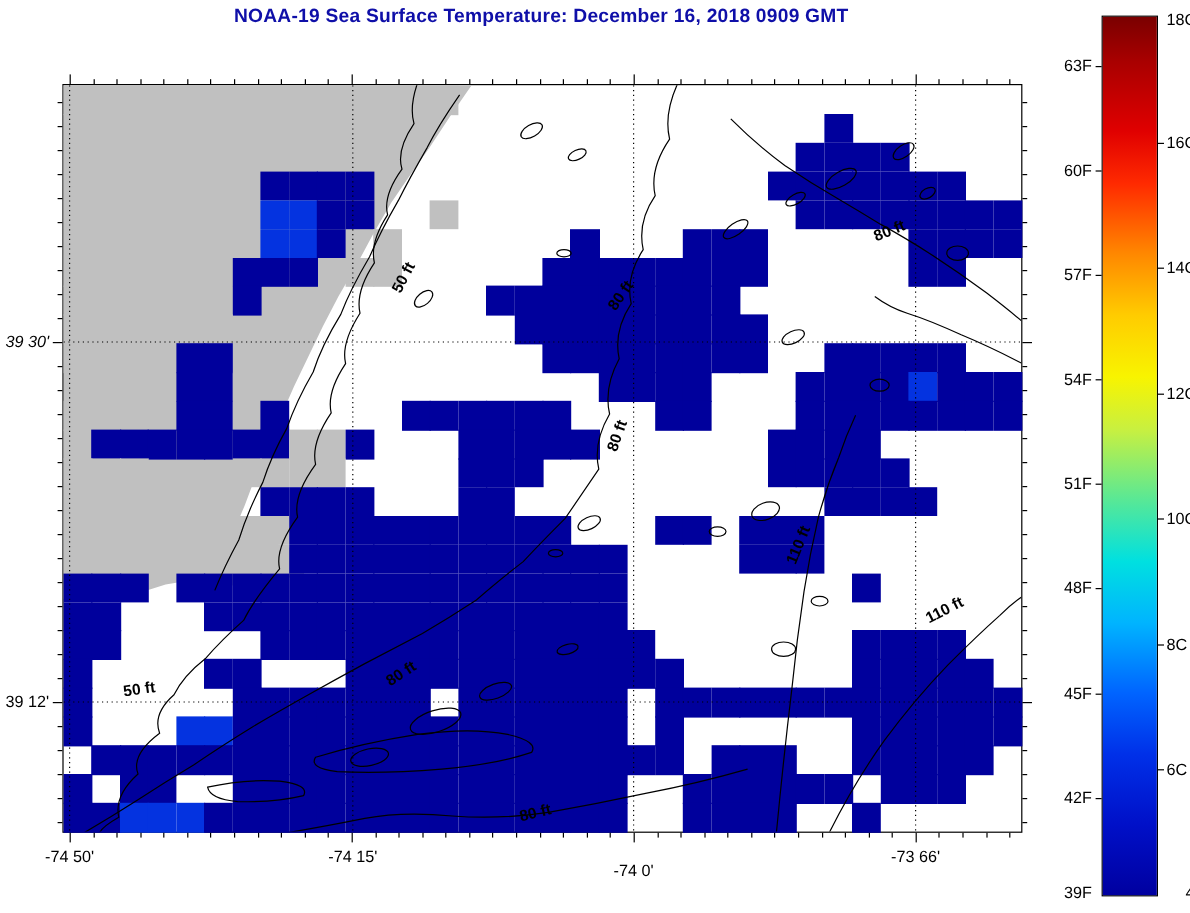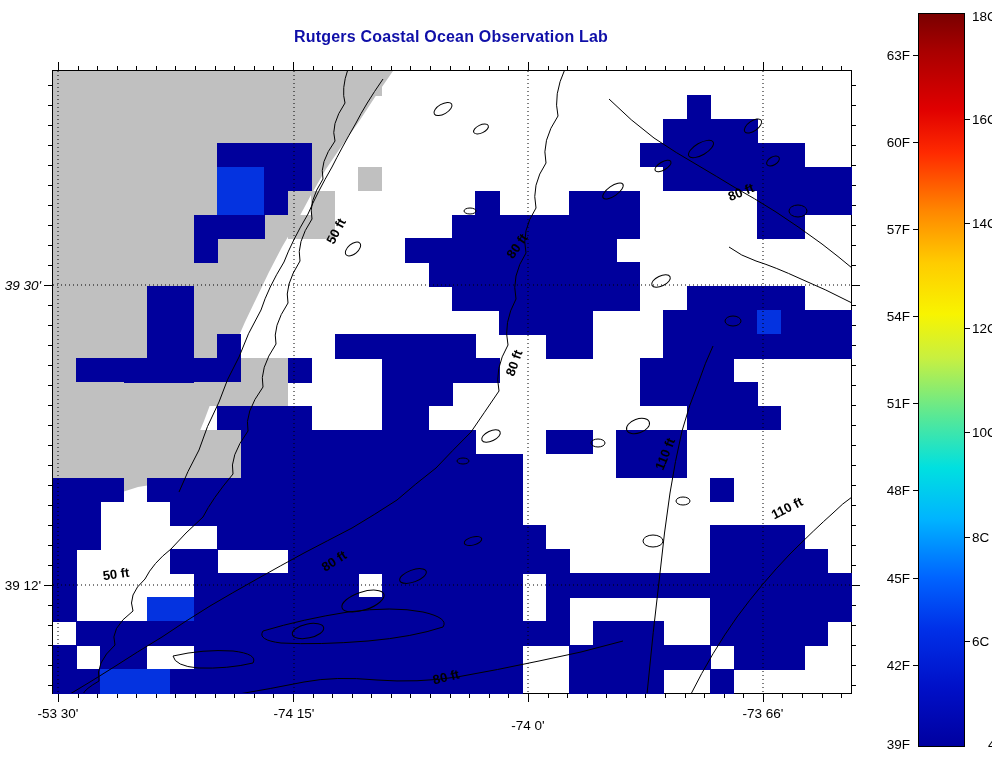--- a/index.html
+++ b/index.html
@@ -17,21 +17,21 @@
                transform-origin:center center;}
   #colorbar{position:absolute;border:1px solid #000;}
   #cb-grad{position:absolute;left:0;top:0;width:100%;height:100%;}
   .cb-lab{position:absolute;font-size:13.5px;color:#000;white-space:nowrap;}
   .cb-tick{position:absolute;background:#000;height:1px;width:5px;}
 </style>
 </head>
 <body>
 
 <div id="stage">
-  <div class="title-line" id="title2" style="top: 28px; color: rgb(15, 15, 168);">Rutgers Coastal Ocean Observation Lab</div>
+  <div class="title-line" id="title1" style="top: 5px; color: rgb(15, 15, 168);">NOAA-19 Sea Surface Temperature:  December 16, 2018 0909 GMT</div>
   <div id="map" style="left: 52px; top: 70px; width: 798px; height: 622px;">
       <svg width="798" height="622">
         <path d="M0,0 L340,0 L322,26 L305,52 L288,76 L273,98 L258,124 L243,152 L229,176 L216,201 L204,226 L192,251 L181,276 L170,301 L160,326 L151,350 L146,362 L160,378 L185,384 L206,392 L200,408 L170,414 L140,417 L110,412 L85,416 L60,424 L40,420 L20,426 L0,428 Z" fill="#c0c0c0" stroke="none"></path>
       </svg>
       <div class="cell" style="left: 0px; top: 0px; width: 24.07px; height: 24.52px; background: rgb(192, 192, 192);"></div>
       <div class="cell" style="left: 23.47px; top: 0px; width: 24.07px; height: 24.52px; background: rgb(192, 192, 192);"></div>
       <div class="cell" style="left: 46.94px; top: 0px; width: 24.07px; height: 24.52px; background: rgb(192, 192, 192);"></div>
       <div class="cell" style="left: 70.41px; top: 0px; width: 24.07px; height: 24.52px; background: rgb(192, 192, 192);"></div>
       <div class="cell" style="left: 93.88px; top: 0px; width: 24.07px; height: 24.52px; background: rgb(192, 192, 192);"></div>
       <div class="cell" style="left: 117.35px; top: 0px; width: 24.07px; height: 24.52px; background: rgb(192, 192, 192);"></div>
@@ -730,21 +730,21 @@
       <div class="tick" style="left: -5px; top: 534px; width: 4px; height: 1px;"></div>
       <div class="tick" style="left: 799px; top: 534px; width: 4px; height: 1px;"></div>
       <div class="tick" style="left: -5px; top: 554px; width: 4px; height: 1px;"></div>
       <div class="tick" style="left: 799px; top: 554px; width: 4px; height: 1px;"></div>
       <div class="tick" style="left: -5px; top: 574px; width: 4px; height: 1px;"></div>
       <div class="tick" style="left: 799px; top: 574px; width: 4px; height: 1px;"></div>
       <div class="tick" style="left: -5px; top: 594px; width: 4px; height: 1px;"></div>
       <div class="tick" style="left: 799px; top: 594px; width: 4px; height: 1px;"></div>
       <div class="tick" style="left: -5px; top: 614px; width: 4px; height: 1px;"></div>
       <div class="tick" style="left: 799px; top: 614px; width: 4px; height: 1px;"></div>
-      <div class="xlab" style="left: 5px; top: 635px;">-53 30'</div>
+      <div class="xlab" style="left: 5px; top: 635px;">-74 50'</div>
       <div class="xlab" style="left: 241px; top: 635px;">-74 15'</div>
       <div class="xlab" style="left: 475px; top: 647px;">-74 0'</div>
       <div class="xlab" style="left: 710px; top: 635px;">-73 66'</div>
       <div class="ylab" style="right: 810px; top: 214px; font-style: italic;">39 30'</div>
       <div class="ylab" style="right: 810px; top: 514px;">39 12'</div>
     </div>
   <div id="colorbar" style="left: 918px; top: 13px; width: 45px; height: 732px;">
     <div id="cb-grad" style="background: linear-gradient(rgb(122, 0, 0) 0%, rgb(168, 0, 0) 5%, rgb(224, 0, 0) 13%, rgb(255, 42, 0) 19%, rgb(255, 136, 0) 27%, rgb(255, 204, 0) 34%, rgb(248, 244, 0) 41%, rgb(200, 240, 64) 47%, rgb(88, 232, 150) 55%, rgb(0, 224, 224) 62%, rgb(0, 180, 255) 69%, rgb(0, 100, 255) 77%, rgb(0, 48, 232) 84%, rgb(0, 16, 200) 92%, rgb(0, 0, 160) 100%);"></div>
   <div class="cb-tick" style="left: -6px; top: 41px;"></div>
       <div class="cb-lab" style="right: 54px; top: 41px; transform: translateY(-50%);">63F</div>

